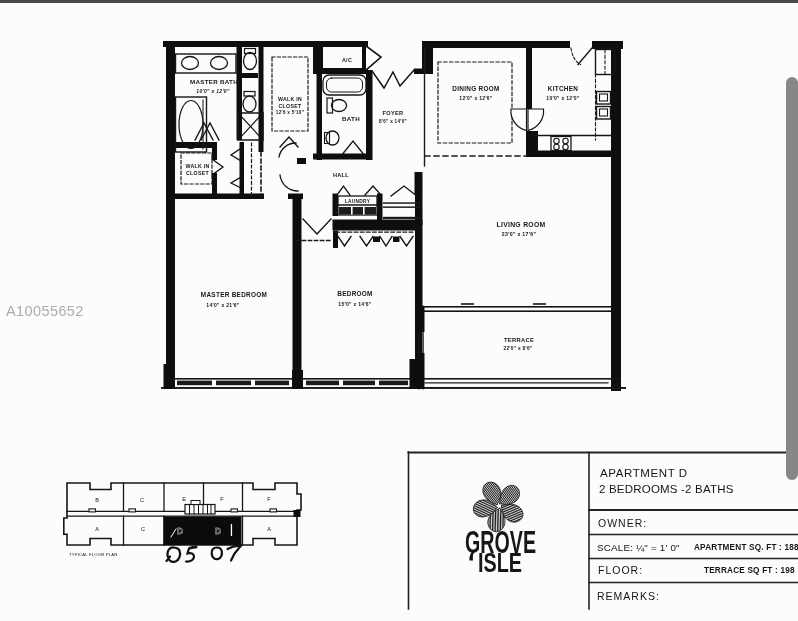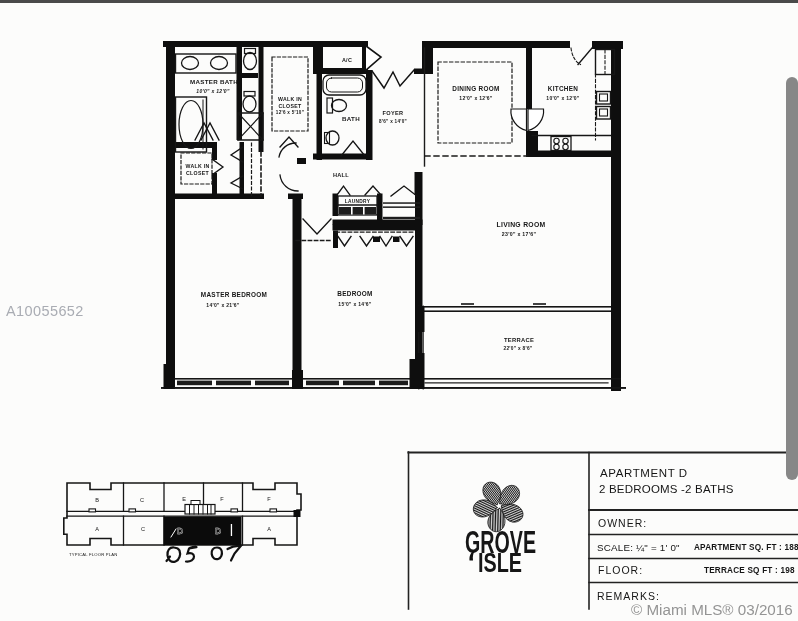--- a/index.html
+++ b/index.html
@@ -372,14 +372,13 @@
 
 <text x="598" y="573.5" font-size="10.5" letter-spacing="1" fill="#1a1a1a">FLOOR:</text>
 <text x="704" y="572.5" font-size="8.2" font-weight="bold" letter-spacing="0.2" fill="#1a1a1a">TERRACE SQ FT : 198</text>
 
 <text x="597" y="599.5" font-size="10.5" letter-spacing="1" fill="#1a1a1a">REMARKS:</text>
 </g>
 </svg>
 
 <div class="abs" style="left:786px;top:77px;width:12px;height:403px;background:#878787;border-radius:7px;"></div>
 
-<div class="abs" style="left:631px;top:601px;font-size:15.2px;color:#949494;white-space:nowrap;">© Miami MLS® 03/2016</div>
 </div>
 
 </body></html>

